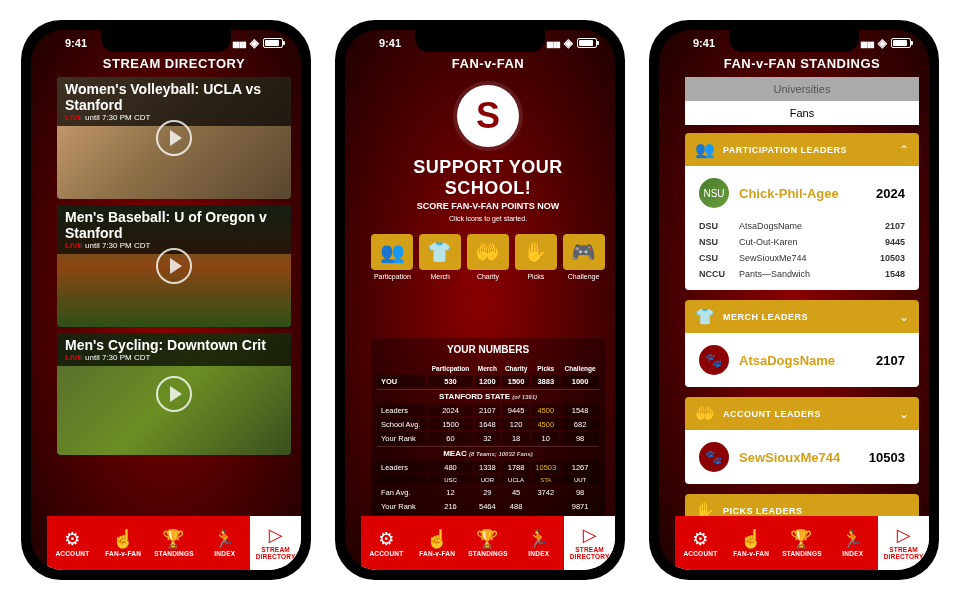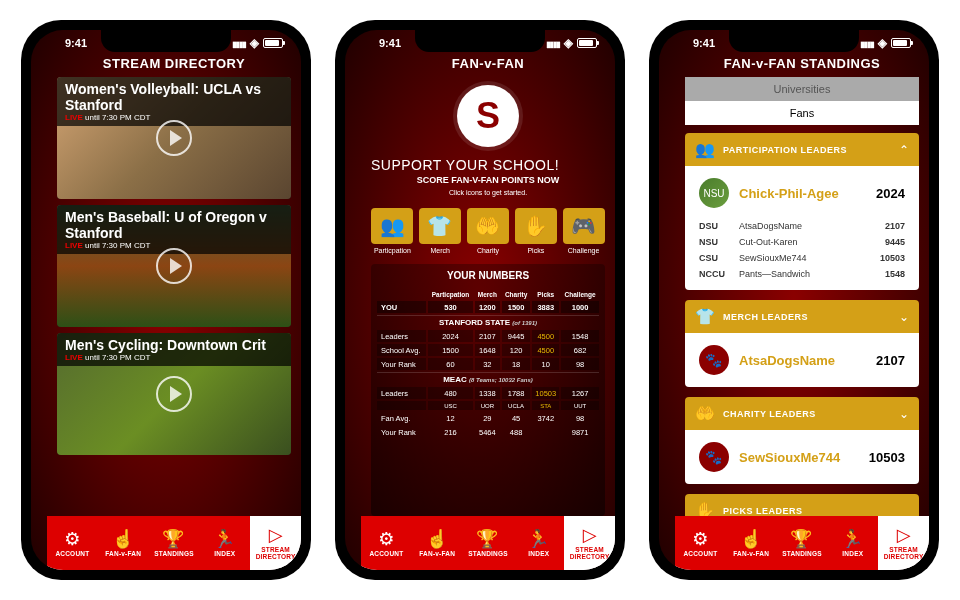--- a/index.html
+++ b/index.html
@@ -29,28 +29,28 @@
     .play-btn { position: absolute; top: 50%; left: 50%; transform: translate(-50%, -50%); width: 36px; height: 36px; border: 2px solid rgba(255,255,255,0.8); border-radius: 50%; display: flex; align-items: center; justify-content: center; z-index: 3; }
     .play-btn::after { content: ''; border-left: 12px solid rgba(255,255,255,0.8); border-top: 8px solid transparent; border-bottom: 8px solid transparent; margin-left: 3px; }
     
     .bottom-nav { display: flex; background: #fff; height: 54px; }
     .nav-item { flex: 1; display: flex; flex-direction: column; align-items: center; justify-content: center; gap: 2px; background: #d00; color: #fff; }
     .nav-item.active { background: #fff; color: #d00; }
     .nav-icon { font-size: 18px; line-height: 1; }
     .nav-label { font-size: 6.5px; font-weight: 600; text-align: center; letter-spacing: 0.2px; }
     
     .school-logo { width: 62px; height: 62px; background: #fff; border-radius: 50%; margin: 8px auto 10px; display: flex; align-items: center; justify-content: center; box-shadow: 0 0 0 4px rgba(255,255,255,0.1); color: #8b0000; font-size: 36px; font-weight: 900; }
-    .support-title { color: #fff; font-size: 14px; font-weight: 400; letter-spacing: 0.5px; }
+    .support-title { color: #fff; font-size: 18px; font-weight: 700; text-align: center; letter-spacing: 0.5px; }
     .support-sub { color: #fff; font-size: 9px; font-weight: 600; text-align: center; margin-top: 2px; }
     .support-hint { color: #fff; font-size: 7px; text-align: center; margin-top: 4px; }
     .category-row { display: flex; gap: 5px; justify-content: center; margin: 12px 0 10px; }
     .cat-item { flex: 1; display: flex; flex-direction: column; align-items: center; gap: 3px; max-width: 50px; }
     .cat-icon { width: 42px; height: 36px; background: #d4a017; border-radius: 4px; display: flex; align-items: center; justify-content: center; font-size: 20px; }
     .cat-label { color: #fff; font-size: 7px; }
-    .numbers-section { background: linear-gradient(180deg, rgba(0,0,0,0.3), rgba(0,0,0,0.5)); border-radius: 4px; padding: 6px 4px; flex: 1; overflow: hidden; font-size: 7.5px; }
+    .numbers-section { background: linear-gradient(180deg, rgba(0,0,0,0.3), rgba(0,0,0,0.5)); border-radius: 4px; padding: 6px 4px; flex: 1; overflow: hidden; font-size: 7.5px; margin-top: 48px; }
     .num-title { color: #fff; font-size: 10px; font-weight: 700; text-align: center; margin-bottom: 6px; }
     .num-table { width: 100%; color: #fff; }
     .num-table th, .num-table td { padding: 1.5px 2px; text-align: center; }
     .num-table th { font-size: 6.5px; font-weight: 600; }
     .num-table .row-label { text-align: left; padding-left: 4px; }
     .highlight { color: #e6b800; }
     .you-row { background: rgba(0,0,0,0.4); font-weight: 700; }
     .section-hdr { color: #fff; font-size: 8px; font-weight: 700; padding: 3px 0; text-align: center; }
     .section-hdr .sm { font-size: 6px; font-style: italic; color: #ccc; }
     .row-div { border-top: 1px solid rgba(255,255,255,0.15); }
@@ -361,21 +361,21 @@
             <div class="leader-top">
               <div class="leader-avatar">🐾</div>
               <div class="leader-name">AtsaDogsName</div>
               <div class="leader-score">2107</div>
             </div>
           </div>
         </div>
         <div class="leader-card">
           <div class="leader-header">
             <span class="lh-icon">🤲</span>
-            <span class="lh-title">CHARITY LEADERS</span>
+            <span class="lh-title">ACCOUNT LEADERS</span>
             <span class="lh-chevron">⌄</span>
           </div>
           <div class="leader-body">
             <div class="leader-top">
               <div class="leader-avatar">🐾</div>
               <div class="leader-name">SewSiouxMe744</div>
               <div class="leader-score">10503</div>
             </div>
           </div>
         </div>

